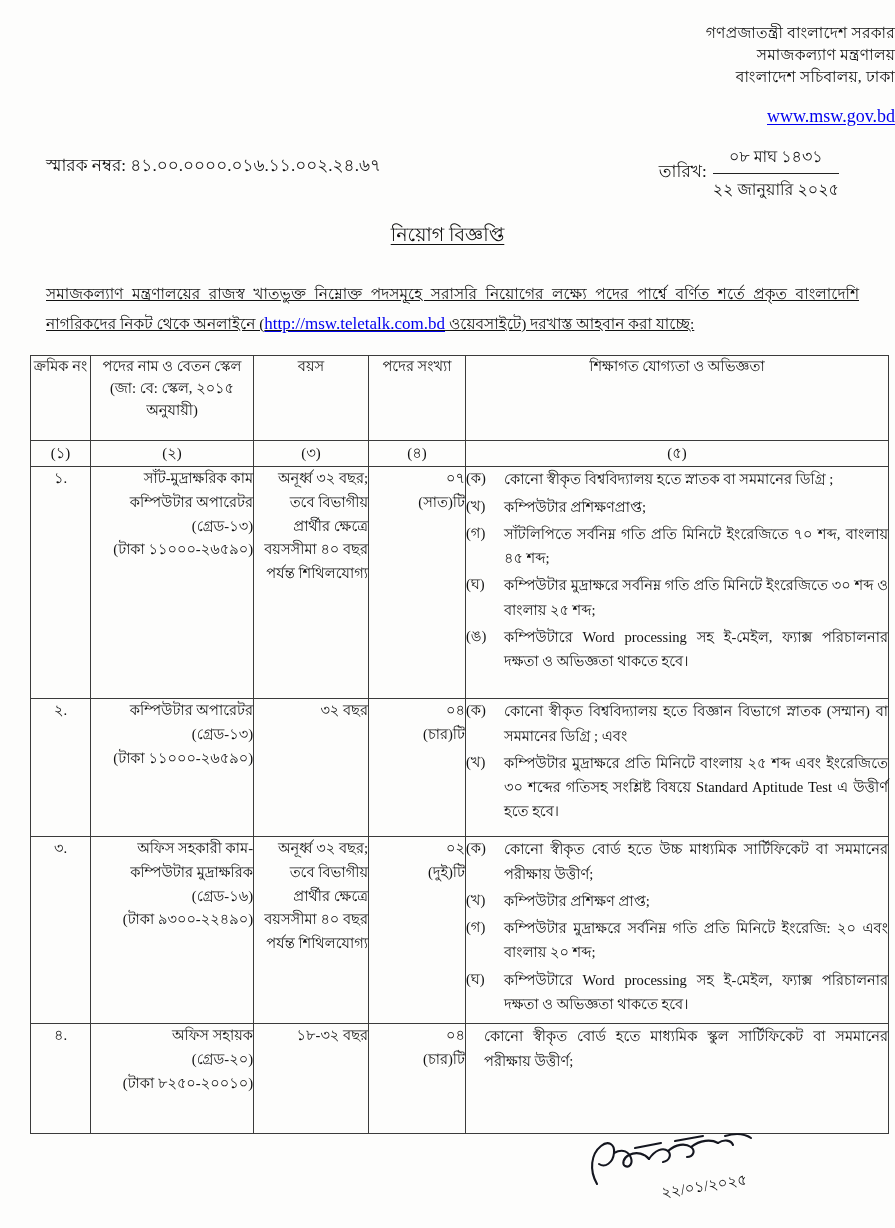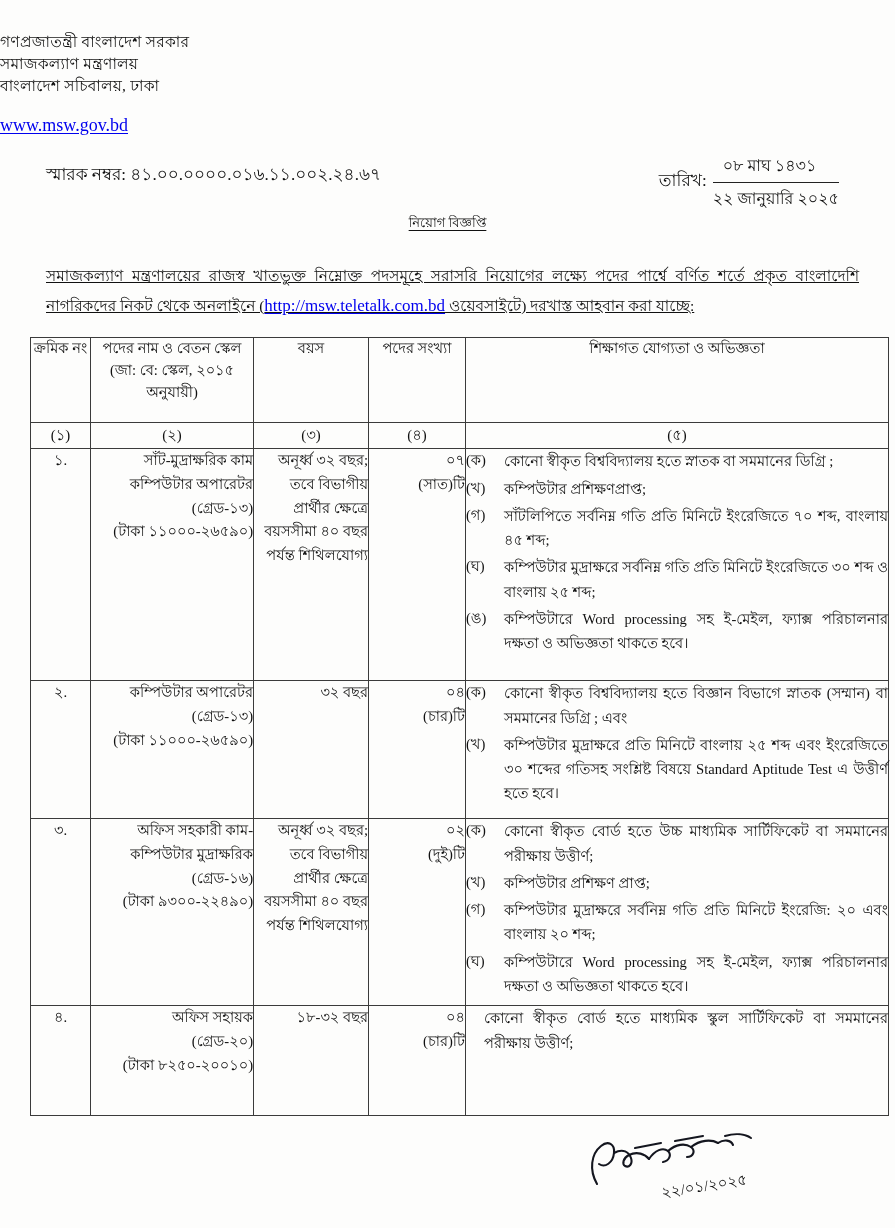--- a/index.html
+++ b/index.html
@@ -15,22 +15,22 @@
     position: relative;
     width: 895px;
     height: 1228px;
     margin: 0 auto;
     background: #fdfdfc;
     overflow: hidden;
   }
 
   
   .letterhead {
-    text-align: left;
-    padding-top: 31px;
+    text-align: right;
+    padding-top: 22px;
     line-height: 1.42;
   }
   .letterhead div {
     font-size: 15.5px;
     letter-spacing: .2px;
   }
   .site-link {
     display: inline-block;
     margin-top: 16px;
     font-family: "Liberation Serif", serif;
@@ -58,37 +58,37 @@
     top: -2px;
     display: flex;
     align-items: flex-start;
   }
   .date-label {
     font-size: 17px;
     padding-top: 14px;
     padding-right: 6px;
   }
   .date-values {
-    text-align: left;
+    text-align: center;
   }
   .date-top {
     font-size: 16px;
     padding: 0 10px 2px 10px;
     border-bottom: 1.4px solid #222;
   }
   .date-bottom {
     font-size: 16px;
     padding-top: 3px;
   }
 
   
   .doc-title {
     text-align: center;
-    margin-top: 2px;
-    font-size: 13px;
+    margin-top: 18px;
+    font-size: 19px;
   }
   .doc-title span {
     text-decoration: underline;
     text-underline-offset: 3px;
   }
 
   
   .intro {
     margin: 28px 36px 0 46px;
     font-size: 15.4px;

